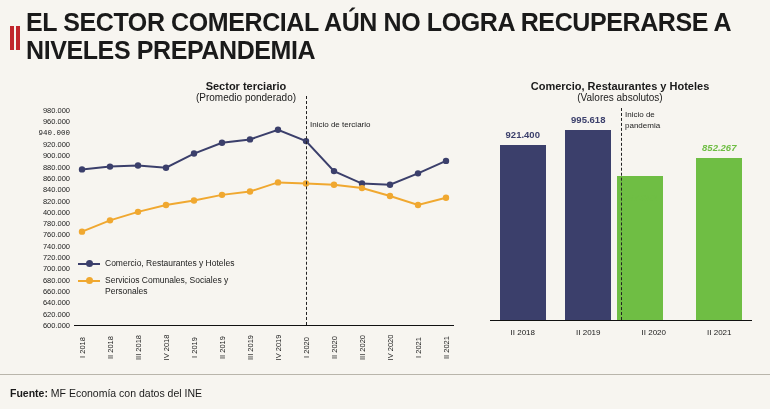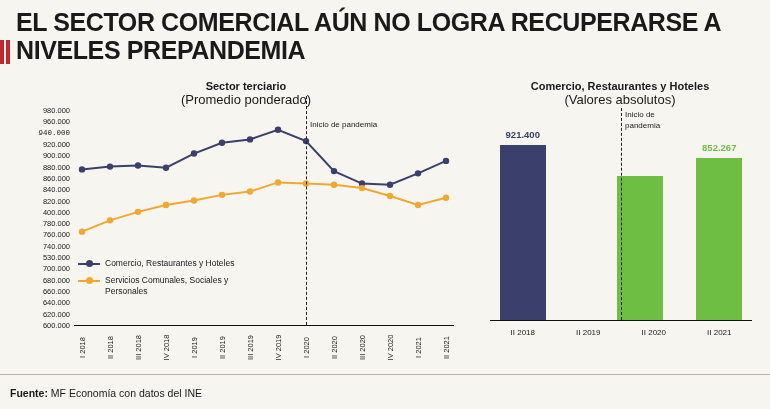--- a/index.html
+++ b/index.html
@@ -6,42 +6,42 @@
   body{
     width:770px;height:409px;
     background:#f7f5f0;
     font-family:"Liberation Sans", sans-serif;
     color:#1a1a1a;
     overflow:hidden;
     position:relative;
   }
   .headline{
     position:absolute;
-    top:8px;left:0;right:10px;
-    display:flex;align-items:flex-end;
+    top:8px;left:10px;right:10px;
+    display:flex;align-items:center;
   }
   .headline-bars{
     display:flex;gap:2px;margin-right:6px;margin-top:3px;flex:0 0 auto;
   }
   .headline-bars i{display:block;width:4px;height:24px;background:#c1272d;}
   .headline-text{
     font-weight:bold;
     font-size:25px;
     line-height:28px;
     letter-spacing:-0.4px;
     text-transform:uppercase;
   }
   .chart-area{position:absolute;top:80px;left:0;width:770px;height:290px;}
 
   
   .panel-left{position:absolute;left:16px;top:0;width:460px;height:290px;}
   .panel-title{
     text-align:center;font-size:11px;font-weight:bold;
   }
-  .panel-sub{text-align:center;font-size:13px;}
+  .panel-sub{text-align:center;font-size:10px;}
   .plot{
     position:absolute;
     left:58px;top:30px;
     width:380px;height:215px;
   }
   .ylabels{
     position:absolute;left:0;top:30px;width:56px;height:215px;
     font-size:7.5px;text-align:right;color:#222;
   }
   .ylabels div{position:absolute;right:2px;transform:translateY(-50%);}
@@ -133,21 +133,21 @@
         <div style="top: 33.9474px;">920.000</div>
         <div style="top: 45.2632px;">900.000</div>
         <div style="top: 56.5789px;">880.000</div>
         <div style="top: 67.8947px;">860.000</div>
         <div style="top: 79.2105px;">840.000</div>
         <div style="top: 90.5263px;">820.000</div>
         <div style="top: 101.842px;">400.000</div>
         <div style="top: 113.158px;">780.000</div>
         <div style="top: 124.474px;">760.000</div>
         <div style="top: 135.789px;">740.000</div>
-        <div style="top: 147.105px;">530.000</div>
+        <div style="top: 147.105px;">720.000</div>
         <div style="top: 158.421px;">700.000</div>
         <div style="top: 169.737px;">680.000</div>
         <div style="top: 181.053px;">660.000</div>
         <div style="top: 192.368px;">640.000</div>
         <div style="top: 203.684px;">620.000</div>
         <div style="top: 215px; text-align: center;">600.000</div>
       </div>
 
     <div class="plot">
       <svg width="380" height="215" viewBox="0 0 380 215">
@@ -182,21 +182,21 @@
             <circle cx="260" cy="74.68421052631578" r="3.2" fill="#f0a830"></circle>
             <circle cx="288" cy="78.07894736842107" r="3.2" fill="#f0a830"></circle>
             <circle cx="316" cy="86" r="3.2" fill="#f0a830"></circle>
             <circle cx="344" cy="95.05263157894738" r="3.2" fill="#f0a830"></circle>
             <circle cx="372" cy="87.69736842105264" r="3.2" fill="#f0a830"></circle>
           </g>
       </svg>
     </div>
 
     <div class="pand-line" id="lc-pand" style="left: 290px;"></div>
-    <div class="pand-label" id="lc-pand-label" style="left: 294px; top: 40px;">Inicio de pandemia</div>
+    <div class="pand-label" id="lc-pand-label" style="left: 294px; top: 40px;">Inicio de terciario</div>
 
     <div class="axis-x"></div>
     <div class="xlabels" id="lc-xlabels">
         <span style="left: 8px;">I 2018</span>
         <span style="left: 36px;">II 2018</span>
         <span style="left: 64px;">III 2018</span>
         <span style="left: 92px;">IV 2018</span>
         <span style="left: 120px;">I 2019</span>
         <span style="left: 148px;">II 2019</span>
         <span style="left: 176px;">III 2019</span>
@@ -227,27 +227,31 @@
 
   <div class="panel-right">
     <div class="panel-title">Comercio, Restaurantes y Hoteles</div>
     <div class="panel-sub">(Valores absolutos)</div>
 
     <div class="bars" id="bc-bars">
         <div class="bar" style="left: 9.75px; height: 175.505px;">
           <div class="bar-rect" style="height: 175.505px; background: rgb(59, 63, 107);"></div>
           <div class="bar-val" style="color: rgb(59, 63, 107); text-align: center;">921.400</div>
         </div>
+        <div class="bar" style="left: 75.25px; height: 189.642px;">
+          <div class="bar-rect" style="height: 189.642px; background: rgb(59, 63, 107);"></div>
+          <div class="bar-val" style="color: rgb(59, 63, 107);">995.618</div>
+        </div>
         <div class="bar" style="left: 127px; height: 112px;">
           <div class="bar-rect" style="height: 144.353px; background: rgb(111, 190, 68);"></div>
           <div class="bar-val" style="color: rgb(111, 190, 68);">757.852</div>
         </div>
         <div class="bar" style="left: 206.25px; height: 162.337px;">
           <div class="bar-rect" style="height: 162.337px; background: rgb(111, 190, 68);"></div>
-          <div class="bar-val" style="color: rgb(111, 190, 68);">852.267</div>
+          <div class="bar-val" style="color: rgb(111, 190, 68); font-style: italic;">852.267</div>
         </div>
       </div>
     <div class="pand-line-r" id="bc-pand" style="left: 151px;"></div>
     <div class="pand-label" id="bc-pand-l1" style="left: 155px; top: 30px;">Inicio de</div>
     <div class="pand-label" id="bc-pand-l2" style="left: 155px; top: 41px;">pandemia</div>
 
     <div class="baseline-r"></div>
     <div class="xlabels-r" id="bc-xlabels">
         <span style="left: 32.75px;">II 2018</span>
         <span style="left: 98.25px;">II 2019</span>

